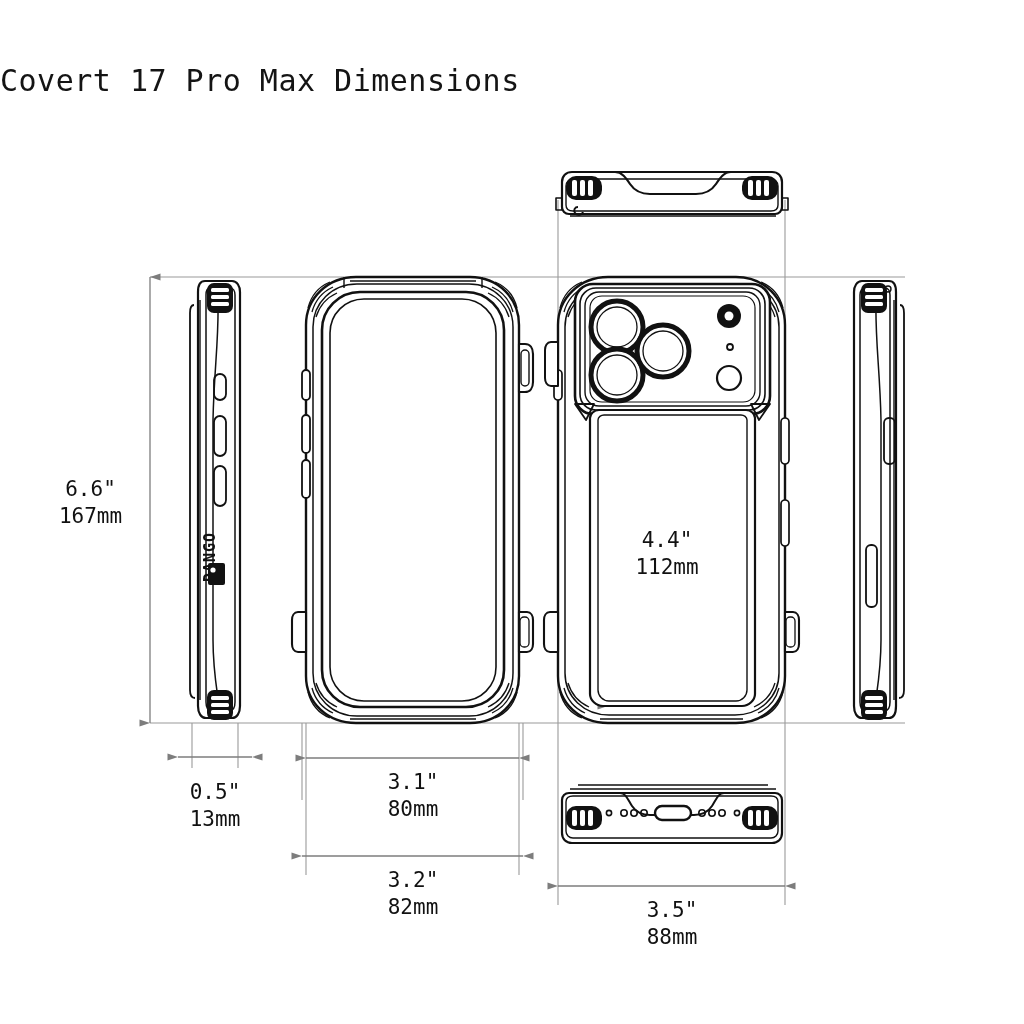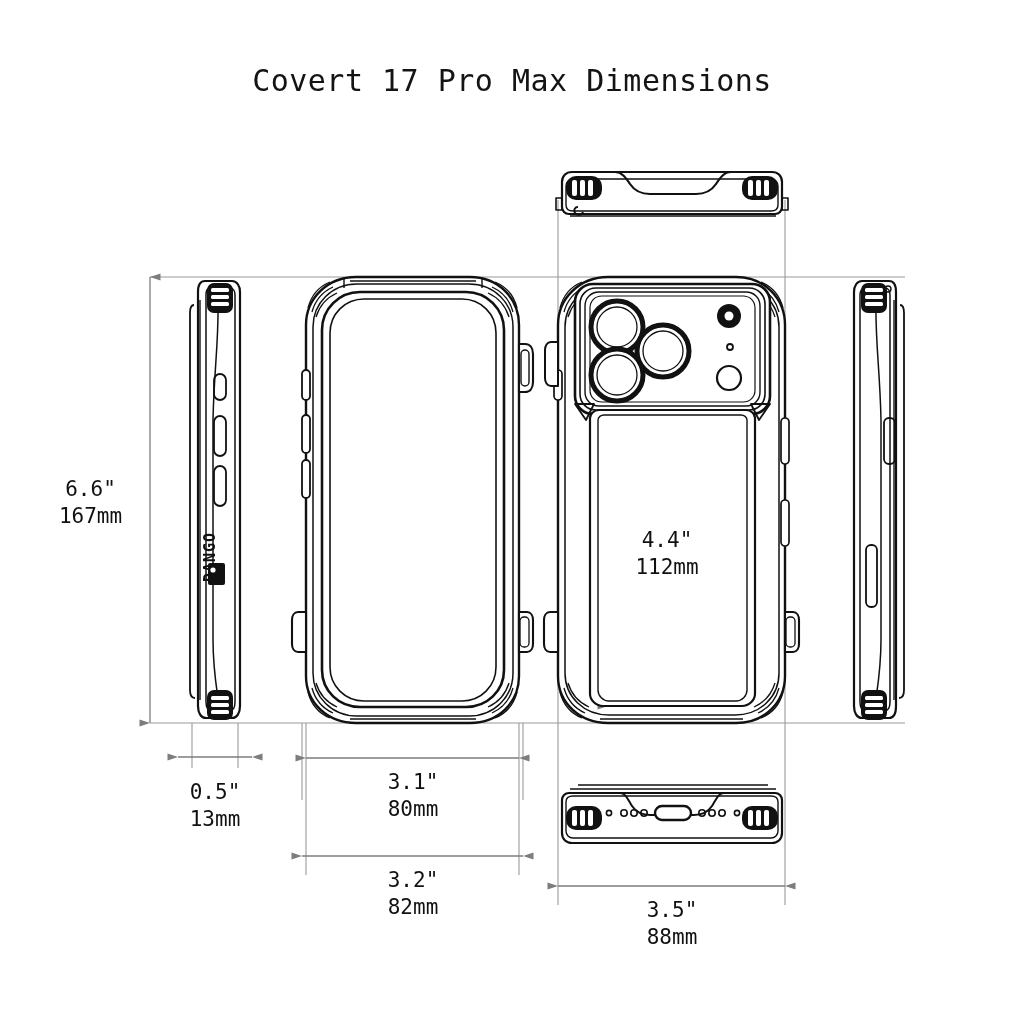--- a/index.html
+++ b/index.html
@@ -38,21 +38,21 @@
     color: #111111;
     letter-spacing: 0px;
     white-space: nowrap;
     user-select: none;
   }
   #title {
     position: absolute;
     left: 0;
     top: 63px;
     width: 1024px;
-    text-align: center;
+    text-align: left;
     font-family: "DejaVu Sans Mono", "Liberation Mono", monospace;
     font-size: 30px;
     letter-spacing: 0.5px;
     color: #141414;
     white-space: nowrap;
   }
   .dt-line { display: block; }
 </style>
 </head>
 <body>

